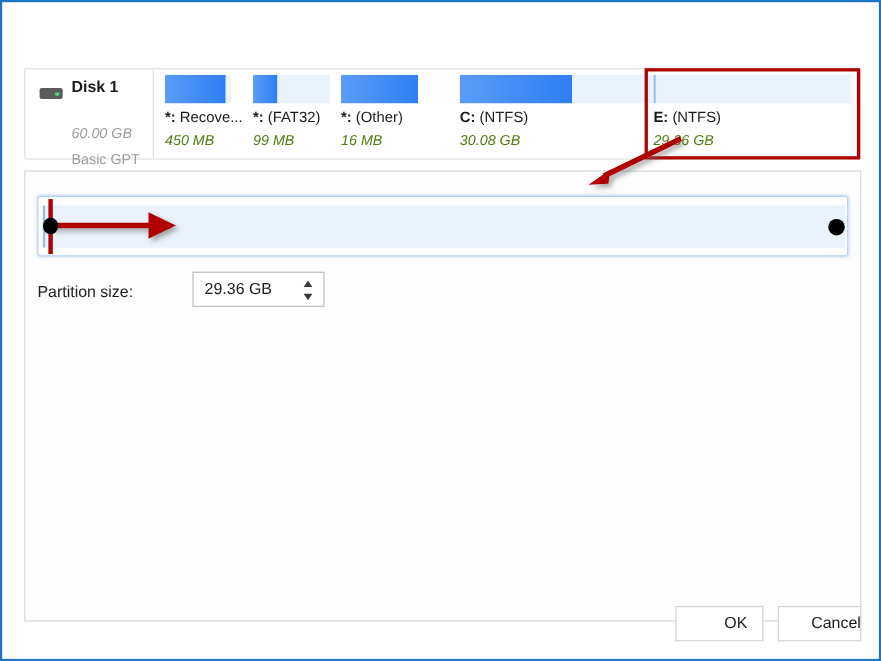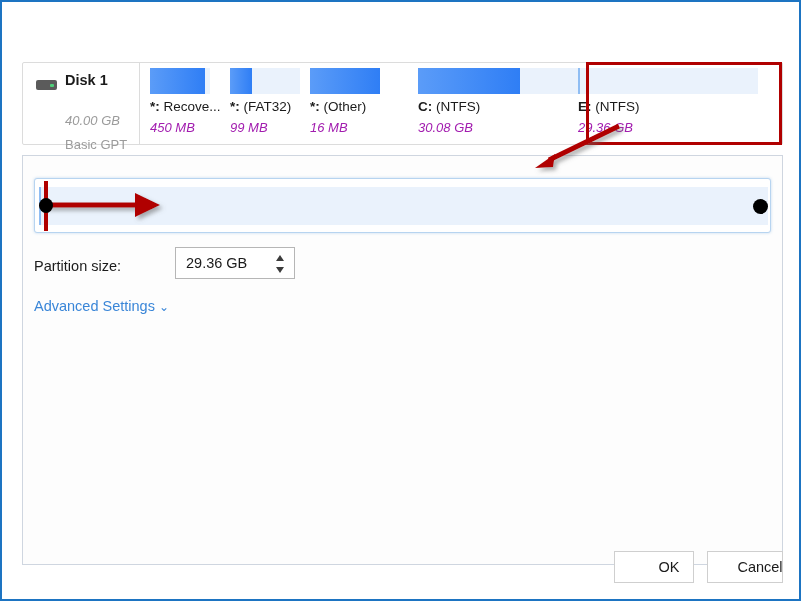--- a/index.html
+++ b/index.html
@@ -127,21 +127,21 @@
     color: #1b1b1b;
     white-space: nowrap;
   }
   .part-name b { font-weight: bold; }
   .part-name span.t { font-weight: normal; }
   .part-size {
     position: absolute;
     left: 0; top: 57px;
     font-size: 13px;
     font-style: italic;
-    color: #a21caf;
+    color: #4d7c0f;
     white-space: nowrap;
   }
 
   
   #body-panel {
     position: absolute;
     left: 20px; top: 153px;
     width: 761px; height: 410px;
     background: #fdfdfd;
     border: 1px solid #cfd6e0;
@@ -265,21 +265,21 @@
 
 <div id="window">
 
 
   <div id="disk-strip">
 
     <div id="disk-info">
       <div id="disk-icon"></div>
       <div id="disk-name">Disk 1</div>
       <div id="disk-type">Basic GPT</div>
-      <div id="disk-size">40.00 GB</div>
+      <div id="disk-size">60.00 GB</div>
     </div>
 
     <div id="partitions-container">
         <div class="part" style="left: 127px; width: 60px;">
           <div class="part-bar" style="width: 60px;">
             <div class="fill" style="width: 55px;"></div>
           </div>
           <div class="part-name"><b>*:</b><span class="t"> Recove...</span></div>
           <div class="part-size">450 MB</div>
         </div>
@@ -297,21 +297,21 @@
           <div class="part-name"><b>*:</b><span class="t">  (Other)</span></div>
           <div class="part-size">16 MB</div>
         </div>
         <div class="part" style="left: 371px; width: 176px; margin-left: 24px;">
           <div class="part-bar" style="width: 176px;">
             <div class="fill" style="width: 102px;"></div>
           </div>
           <div class="part-name"><b>C:</b><span class="t">  (NTFS)</span></div>
           <div class="part-size">30.08 GB</div>
         </div>
-        <div class="part" style="left: 555px; width: 180px;">
+        <div class="part" style="left: 571px; width: 180px;">
           <div class="part-bar" style="width: 180px;">
             <div class="fill" style="width: 2px; background: rgb(143, 189, 243);"></div>
           </div>
           <div class="part-name"><b>E:</b><span class="t">  (NTFS)</span></div>
           <div class="part-size">29.36 GB</div>
         </div>
       </div>
   </div>
 
   <div id="body-panel">
@@ -328,23 +328,20 @@
     <div id="psize-input">
       <div id="psize-value">29.36 GB</div>
       <div id="psize-spin">
         <svg width="12" height="22" viewBox="0 0 12 22">
           <path d="M6 2 L10 8 L2 8 Z" fill="#3b3b3b"></path>
           <path d="M6 20 L10 14 L2 14 Z" fill="#3b3b3b"></path>
         </svg>
       </div>
     </div>
 
-    <div id="advanced">
-      <span>Advanced Settings</span><span class="chev">⌄</span>
-    </div>
   </div>
 
   <div class="btn" id="btn-ok">OK</div>
   <div class="btn" id="btn-cancel">Cancel</div>
 
   <div id="anno-box"></div>
 
   <svg id="anno-arrow-diag">
     <defs>
       <filter id="sh1" x="-40%" y="-40%" width="200%" height="200%">

